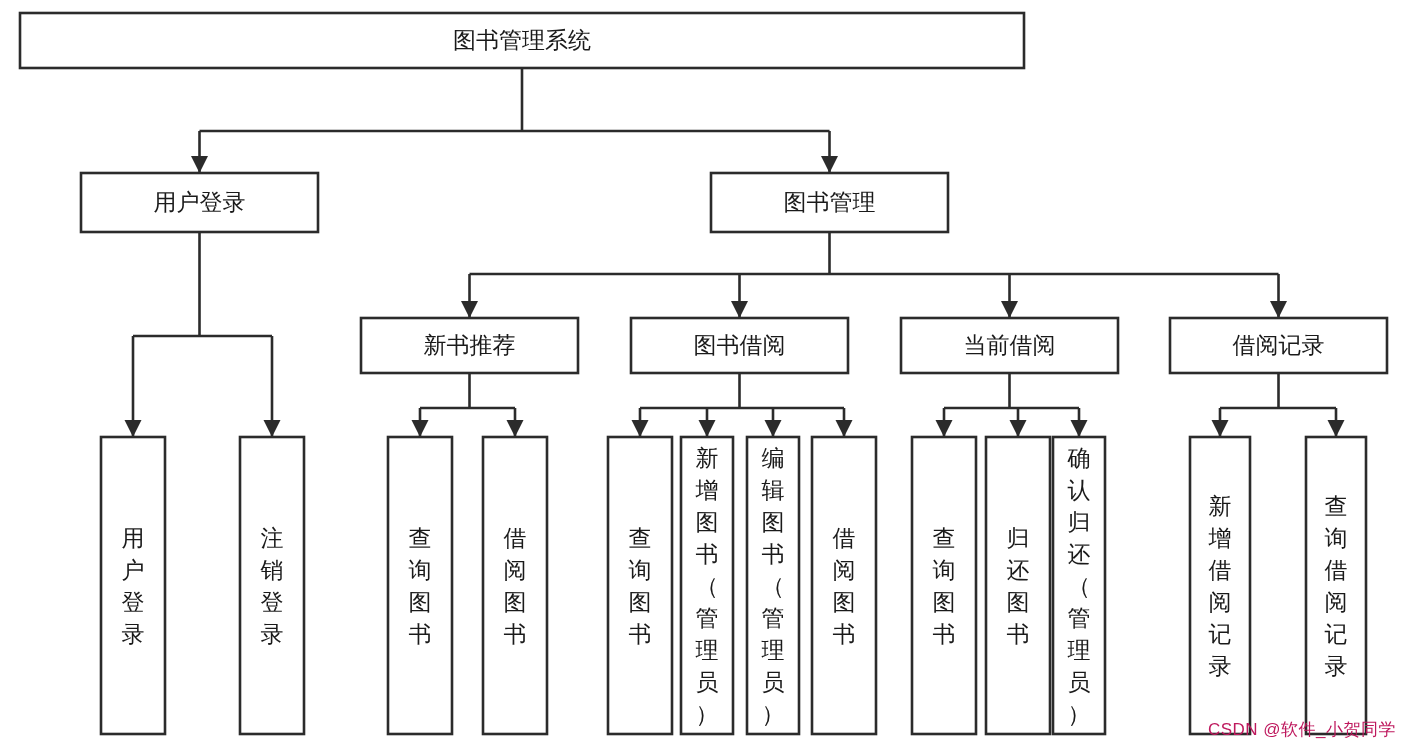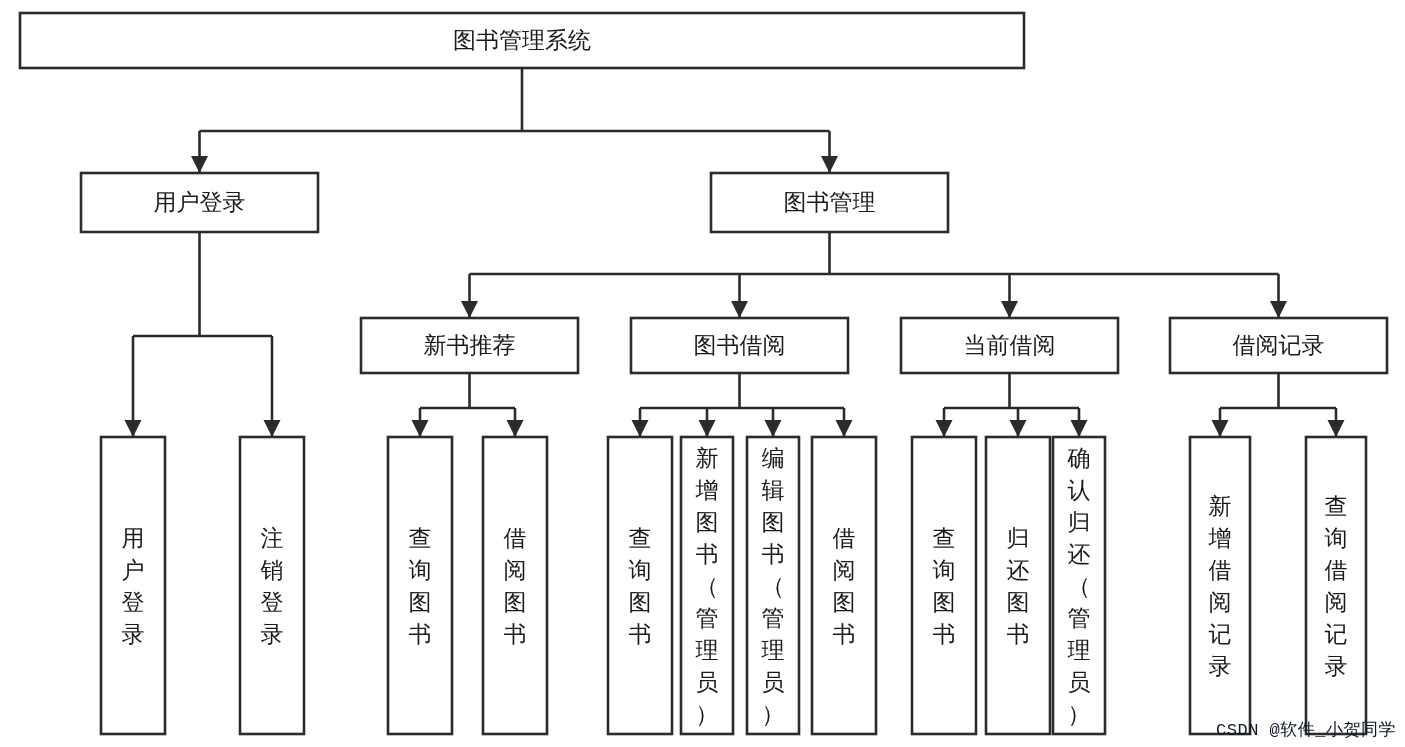--- a/index.html
+++ b/index.html
@@ -52,23 +52,23 @@
     stroke-linecap: butt;
   }
   .arrow-head {
     fill: #2b2b2b;
     stroke: none;
   }
   .watermark {
     position: absolute;
     right: 9px;
     bottom: 6px;
-    font-family: Liberation Mono, monospace;
+    font-family: Liberation Sans, sans-serif;
     font-size: 17px;
-    color: #0f172a;
+    color: #be185d;
     letter-spacing: 0.5px;
     user-select: none;
     pointer-events: none;
     white-space: nowrap;
   }
 </style>
 </head>
 <body>
 
 <div id="diagram-root">

